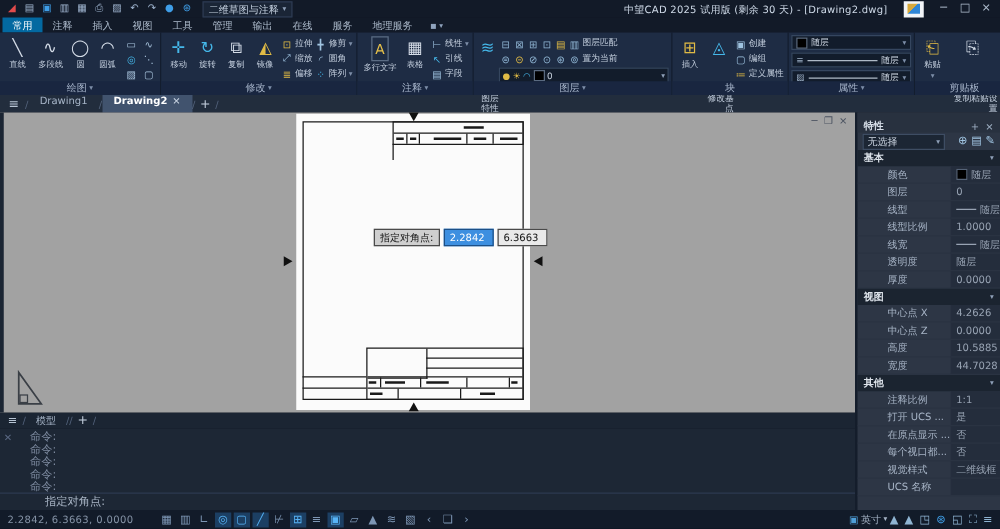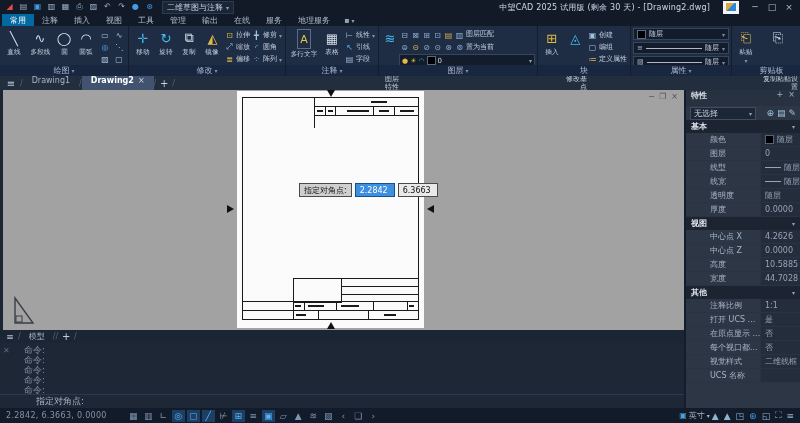--- a/index.html
+++ b/index.html
@@ -103,21 +103,21 @@
 
   
   .cmd{height:65px;background:#1d2735;position:relative;font-size:9px;color:#7e8ba0;}
   .cmd .close{position:absolute;left:3px;top:3px;color:#5b6984;font-size:8px;}
   .cmd .hist{position:absolute;left:24px;top:2px;line-height:10px;}
   .cmd .prompt{position:absolute;left:0;right:0;bottom:0;height:13px;border-top:1px solid #2c3a50;
                display:flex;align-items:center;padding-left:36px;color:#aab6c6;}
 
   
   .panel{width:114px;background:#2d3645;border-left:2px solid #141d2b;display:flex;flex-direction:column;font-size:8px;}
-  .phead{height:16px;display:flex;align-items:flex-start;padding:0 5px;color:#d8e0ea;font-weight:bold;background:#28313f;}
+  .phead{height:16px;display:flex;align-items:flex-end;padding:0 5px;color:#d8e0ea;font-weight:bold;background:#28313f;}
   .phead .ic{margin-left:auto;display:flex;gap:5px;font-weight:normal;color:#9fb0c4;}
   .psel{height:14px;display:flex;align-items:center;gap:3px;padding:0 4px;}
   .pselbox{width:58px;height:11px;background:#1c2634;border:1px solid #3e4d63;display:flex;align-items:center;
            padding:0 3px;color:#cdd6e2;}
   .pselbox .dd{margin-left:auto;font-size:6px;color:#8fa0b8;}
   .psel .ic{display:flex;gap:3px;color:#9fc3e0;font-size:9px;margin-left:auto;}
   .psec{height:13px;background:#1b2430;display:flex;align-items:center;padding:0 5px;color:#dde3ea;font-weight:bold;}
   .psec .dd{margin-left:auto;font-size:6px;color:#8fa0b8;font-weight:normal;}
   .prow{height:13px;display:flex;align-items:center;border-bottom:1px solid #2a3342;}
   .prow .pl{width:50px;padding-left:12px;color:#a7b4c6;white-space:nowrap;overflow:hidden;margin-left:12px;}
@@ -607,20 +607,26 @@
       <span class="pl">图层</span>
       <span class="pv">
           <span>0</span>
         </span>
       </div>
     <div class="prow">
       <span class="pl">线型</span>
       <span class="pv">
           <span class="ln"></span>
         <span>随层</span>
+        </span>
+      </div>
+    <div class="prow">
+      <span class="pl">线型比例</span>
+      <span class="pv">
+          <span>1.0000</span>
         </span>
       </div>
     <div class="prow">
       <span class="pl">线宽</span>
       <span class="pv">
           <span class="ln"></span>
         <span>随层</span>
         </span>
       </div>
     <div class="prow">

